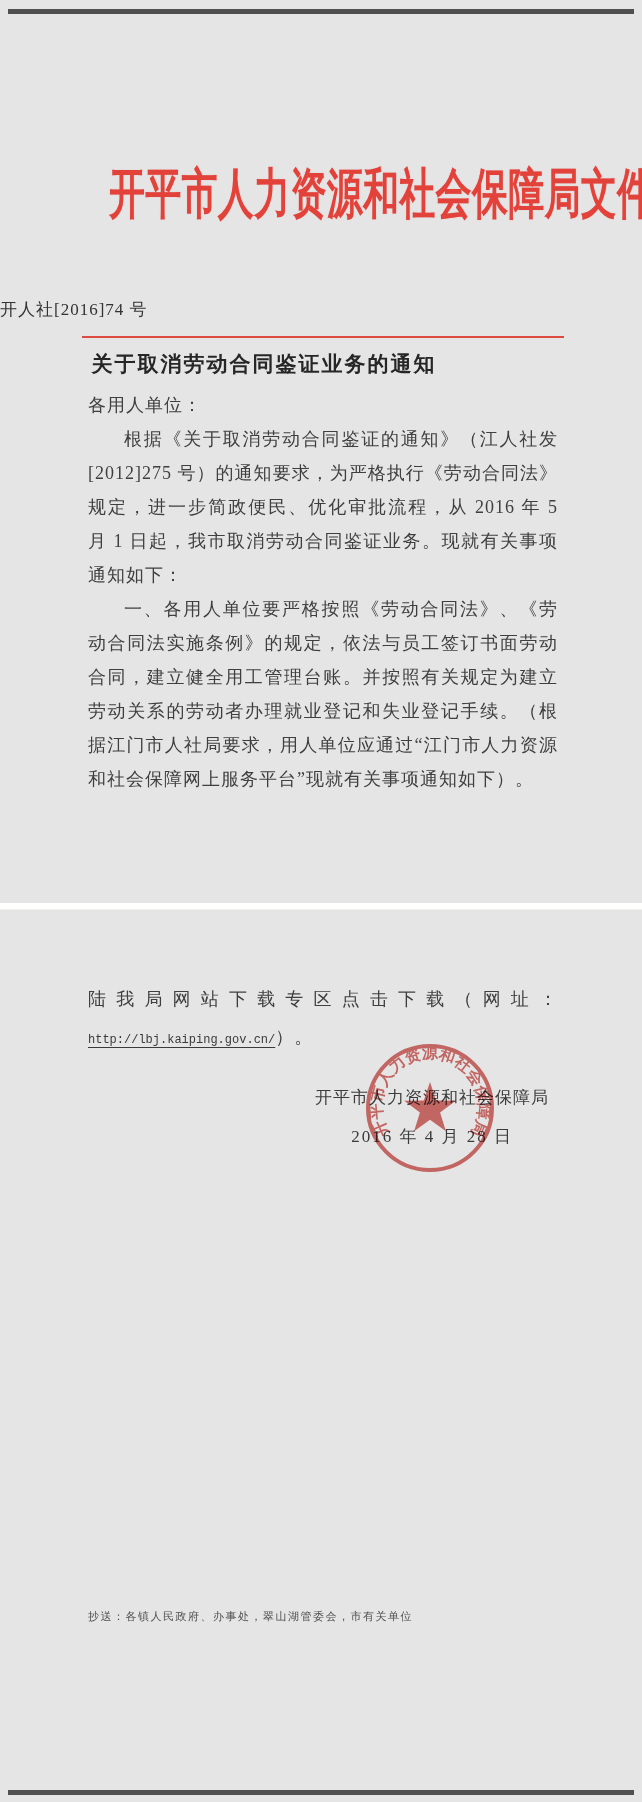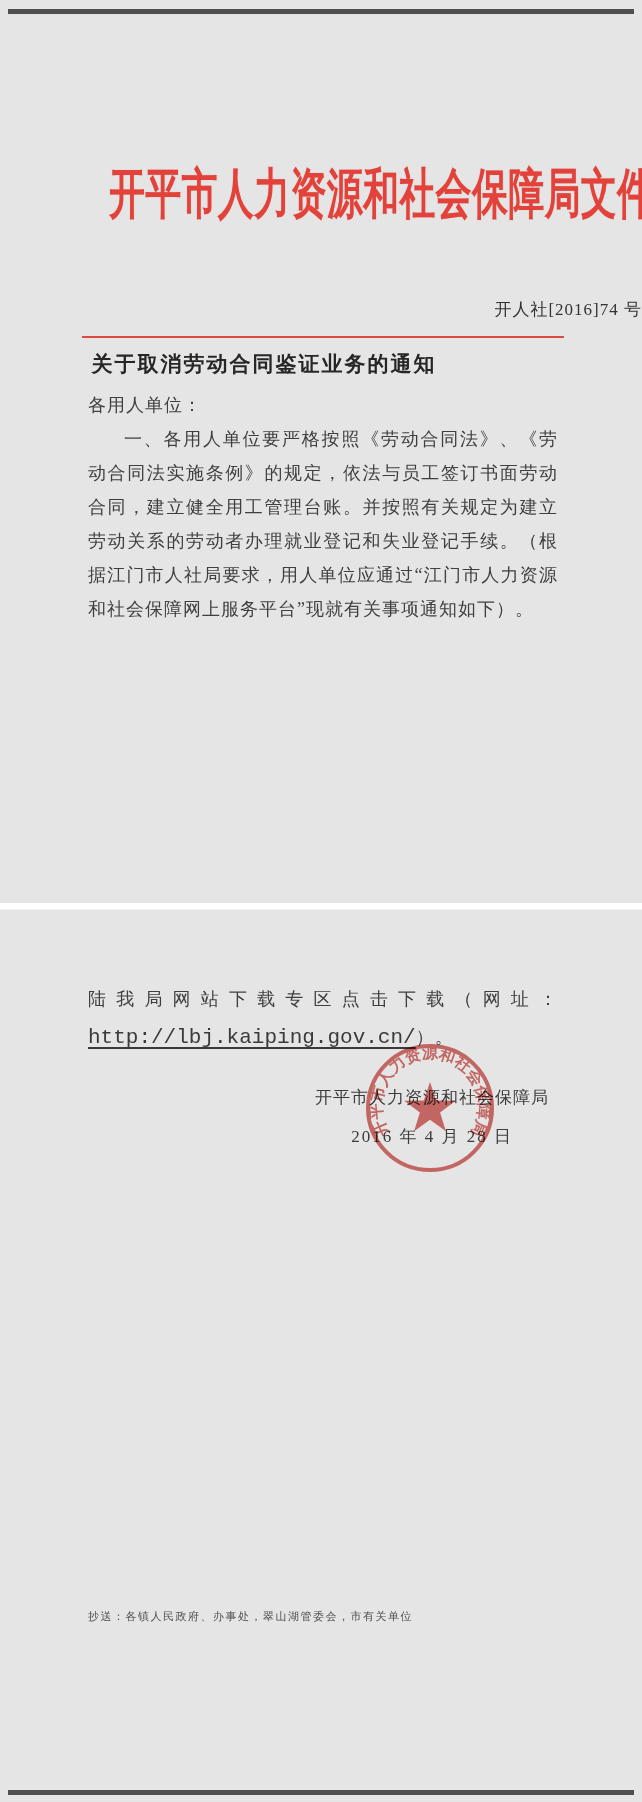--- a/index.html
+++ b/index.html
@@ -19,21 +19,21 @@
   .agency-header{
     position:absolute;top:158px;left:0;width:642px;
     text-align:center;
     font-size:54px;font-weight:bold;color:#e2423a;
     transform:scaleX(0.66);transform-origin:50% 50%;
     white-space:nowrap;letter-spacing:1px;
     text-shadow:0 0 1px rgba(226,66,58,.45);
   }
   .doc-number{
     position:absolute;top:298px;left:0;width:642px;
-    text-align:right;font-size:17px;color:#333;letter-spacing:1px;
+    text-align:left;font-size:17px;color:#333;letter-spacing:1px;
   }
   .red-rule{
     position:absolute;top:336px;left:82px;width:482px;height:2px;
     background:#dd4a40;
   }
   .doc-title{
     position:absolute;top:350px;left:0;width:528px;
     text-align:center;font-size:21px;font-weight:bold;color:#262626;
     letter-spacing:2px;
   }
@@ -41,21 +41,21 @@
   .body-block{
     position:absolute;left:88px;width:470px;
     font-size:18px;line-height:34px;letter-spacing:1px;
     text-align:justify;text-justify:inter-character;
     color:#3f3f3f;
   }
   .body-block p{margin:0;}
   .body-block p.indent{text-indent:2em;}
   .body-page1{top:388px;}
   .body-page2{top:980px;line-height:38px;}
-  .url{text-decoration:underline;text-underline-offset:4px;color:#3a3a3a;font-family:"Liberation Mono","DejaVu Sans Mono",monospace;font-size:21px;letter-spacing:0;}
+  .url{text-decoration:underline;text-underline-offset:4px;color:#3a3a3a;font-family:"Liberation Mono","DejaVu Sans Mono",monospace;font-size:12px;letter-spacing:0;}
 
   .signature{
     position:absolute;top:1086px;left:312px;width:240px;
     text-align:center;font-size:17px;color:#3c3c3c;letter-spacing:1px;
   }
   .signature .sig-date{margin-top:16px;letter-spacing:2px;text-align:center;}
 
   .seal{
     position:absolute;left:354px;top:1032px;width:152px;height:152px;
     opacity:.82;mix-blend-mode:multiply;pointer-events:none;
@@ -77,20 +77,21 @@
   <div class="agency-header">开平市人力资源和社会保障局文件</div>
 
   <div class="doc-number">开人社[2016]74 号</div>
 
   <div class="red-rule"></div>
 
   <div class="doc-title">关于取消劳动合同鉴证业务的通知</div>
 
   <div class="body-block body-page1">
     <p>各用人单位：</p>
+    <p class="indent">根据《关于取消劳动合同鉴证的通知》（江人社发[2012]275 号）的通知要求，为严格执行《劳动合同法》规定，进一步简政便民、优化审批流程，从 2016 年 5 月 1 日起，我市取消劳动合同鉴证业务。现就有关事项通知如下：</p>
     <p class="indent">一、各用人单位要严格按照《劳动合同法》、《劳动合同法实施条例》的规定，依法与员工签订书面劳动合同，建立健全用工管理台账。并按照有关规定为建立劳动关系的劳动者办理就业登记和失业登记手续。（根据江门市人社局要求，用人单位应通过“江门市人力资源和社会保障网上服务平台”现就有关事项通知如下）。</p>
   </div>
 
   <div class="page-split"></div>
 
   <div class="body-block body-page2">
     <p><span>陆我局网站下载专区点击下载（网址：</span><span class="url">http://lbj.kaiping.gov.cn/</span><span>）。</span></p>
   </div>
 
   <div class="signature">

